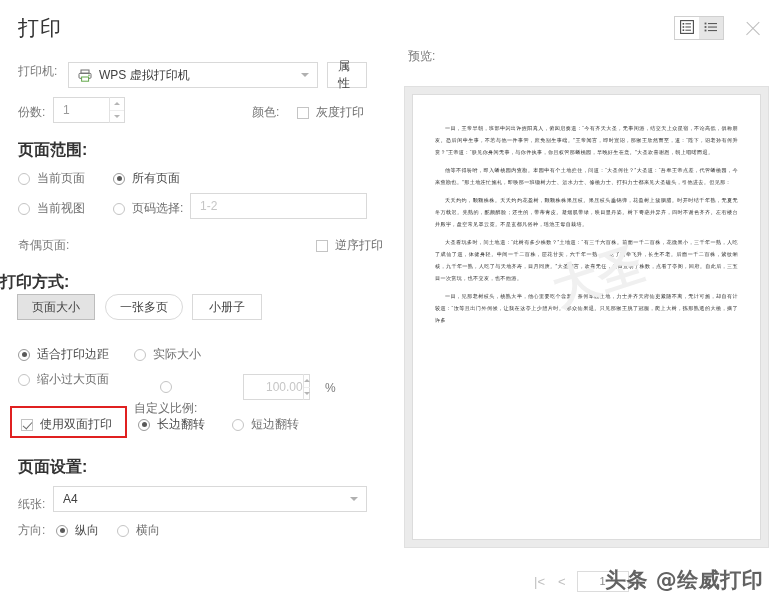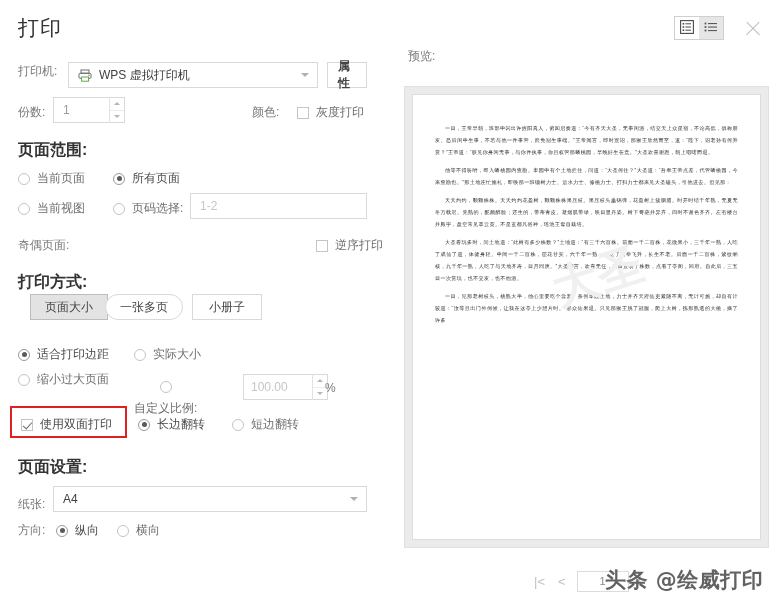--- a/index.html
+++ b/index.html
@@ -120,21 +120,21 @@
         <svg width="14" height="13" viewBox="0 0 14 13">
           <rect x="3" y="1" width="8" height="3.2" fill="none" stroke="#6f6f6f" stroke-width="1"></rect>
           <rect x="1" y="4.3" width="12" height="5" rx="1" fill="none" stroke="#6f6f6f" stroke-width="1"></rect>
           <rect x="3.6" y="8" width="7" height="4.2" fill="#ffffff" stroke="#63a84b" stroke-width="1"></rect>
           <circle cx="11" cy="6.3" r="0.8" fill="#63a84b"></circle>
         </svg>
       </span>
       <span style="color:#3f3f3f;">WPS 虚拟打印机</span>
       <span class="caret"></span>
     </div>
-    <div class="btn" style="position:absolute; left:327px; top:62px; width:40px;font-weight:bold;">属性</div>
+    <div class="btn" style="position:absolute; left:327px; top:62px; width:40px;">属性</div>
 
     <div class="row" style="left:18px; top:104px;">
       <span class="lbl">份数:</span>
     </div>
     <div class="field" style="position:absolute; left:53px; top:97px; width:72px;">
       <span style="margin-left:9px;color:#9a9a9a;">1</span>
       <span class="spin">
         <div>
             <i class="tri-u"></i>
           </div>
@@ -174,43 +174,43 @@
     </div>
 
     <div class="row" style="left:18px; top:237px;">
       <span class="lbl">奇偶页面:</span>
     </div>
     <div class="opt" style="position:absolute; left:316px; top:237px;">
       <i class="cbox"></i>
       <span>逆序打印</span>
     </div>
 
-    <div class="lbl-strong" style="position:absolute; left:18px; top:272px;">打印方式:</div>
-
-    <div class="btn sel" style="position:absolute; left:30px; top:294px; width:78px;">页面大小</div>
+    <div class="lbl-strong" style="position:absolute; left:0; top:272px;">打印方式:</div>
+
+    <div class="btn sel" style="position:absolute; left:17px; top:294px; width:78px;">页面大小</div>
     <div class="btn" style="position:absolute; left:105px; top:294px; width:78px;border-radius:13px;">一张多页</div>
     <div class="btn" style="position:absolute; left:192px; top:294px; width:70px;">小册子</div>
 
     <div class="opt act" style="position:absolute; left:18px; top:346px;">
       <i class="radio on"></i>
       <span>适合打印边距</span>
     </div>
     <div class="opt" style="position:absolute; left:134px; top:346px;">
       <i class="radio"></i>
       <span>实际大小</span>
     </div>
     <div class="opt" style="position:absolute; left:18px; top:371px;">
       <i class="radio"></i>
       <span>缩小过大页面</span>
     </div>
     <div class="opt" style="position:absolute; left:134px; top:381px;flex-direction:column;">
       <i class="radio"></i>
       <span>自定义比例:</span>
     </div>
-    <div class="field disabled" style="position:absolute; left:243px; top:374px; width:85px;">
+    <div class="field disabled" style="position:absolute; left:243px; top:374px; width:67px;padding-left:15px;">
       <span style="margin-left:7px;color:#c6c6c6;">100.00</span>
       <span class="spin">
         <div>
             <i class="tri-u"></i>
           </div>
         <div>
             <i class="tri-d"></i>
           </div>
       </span>
     </div>

